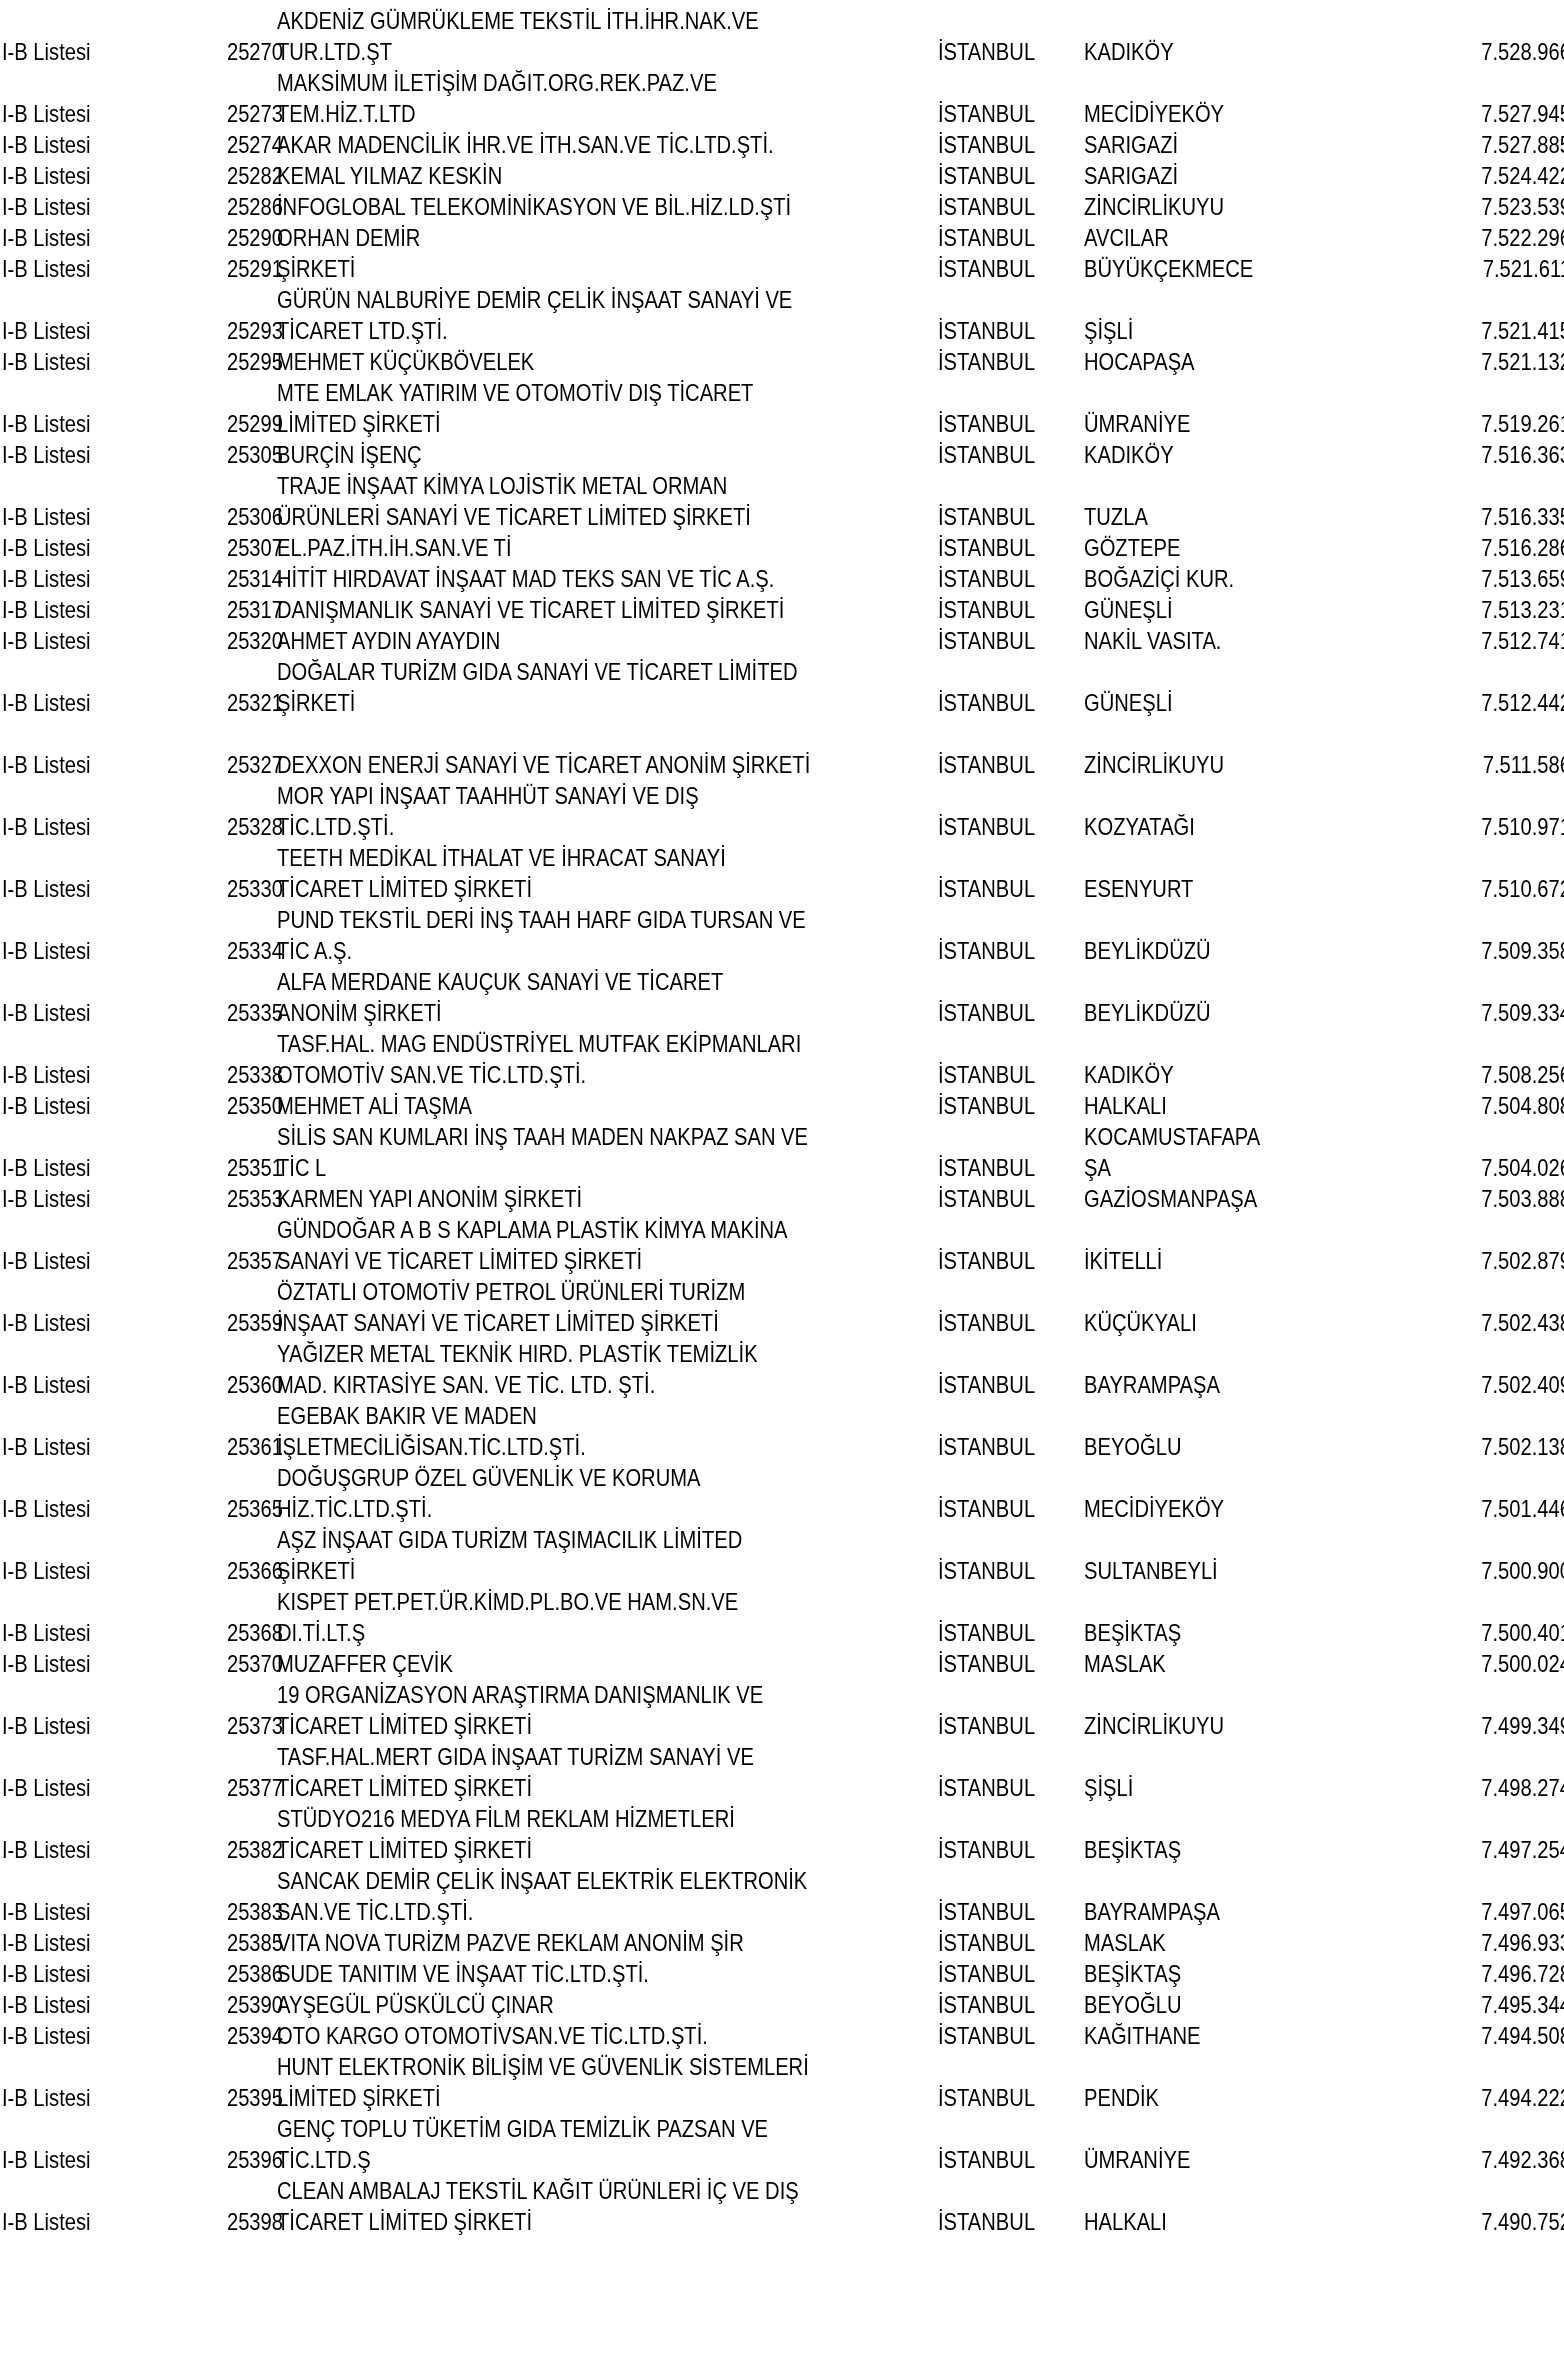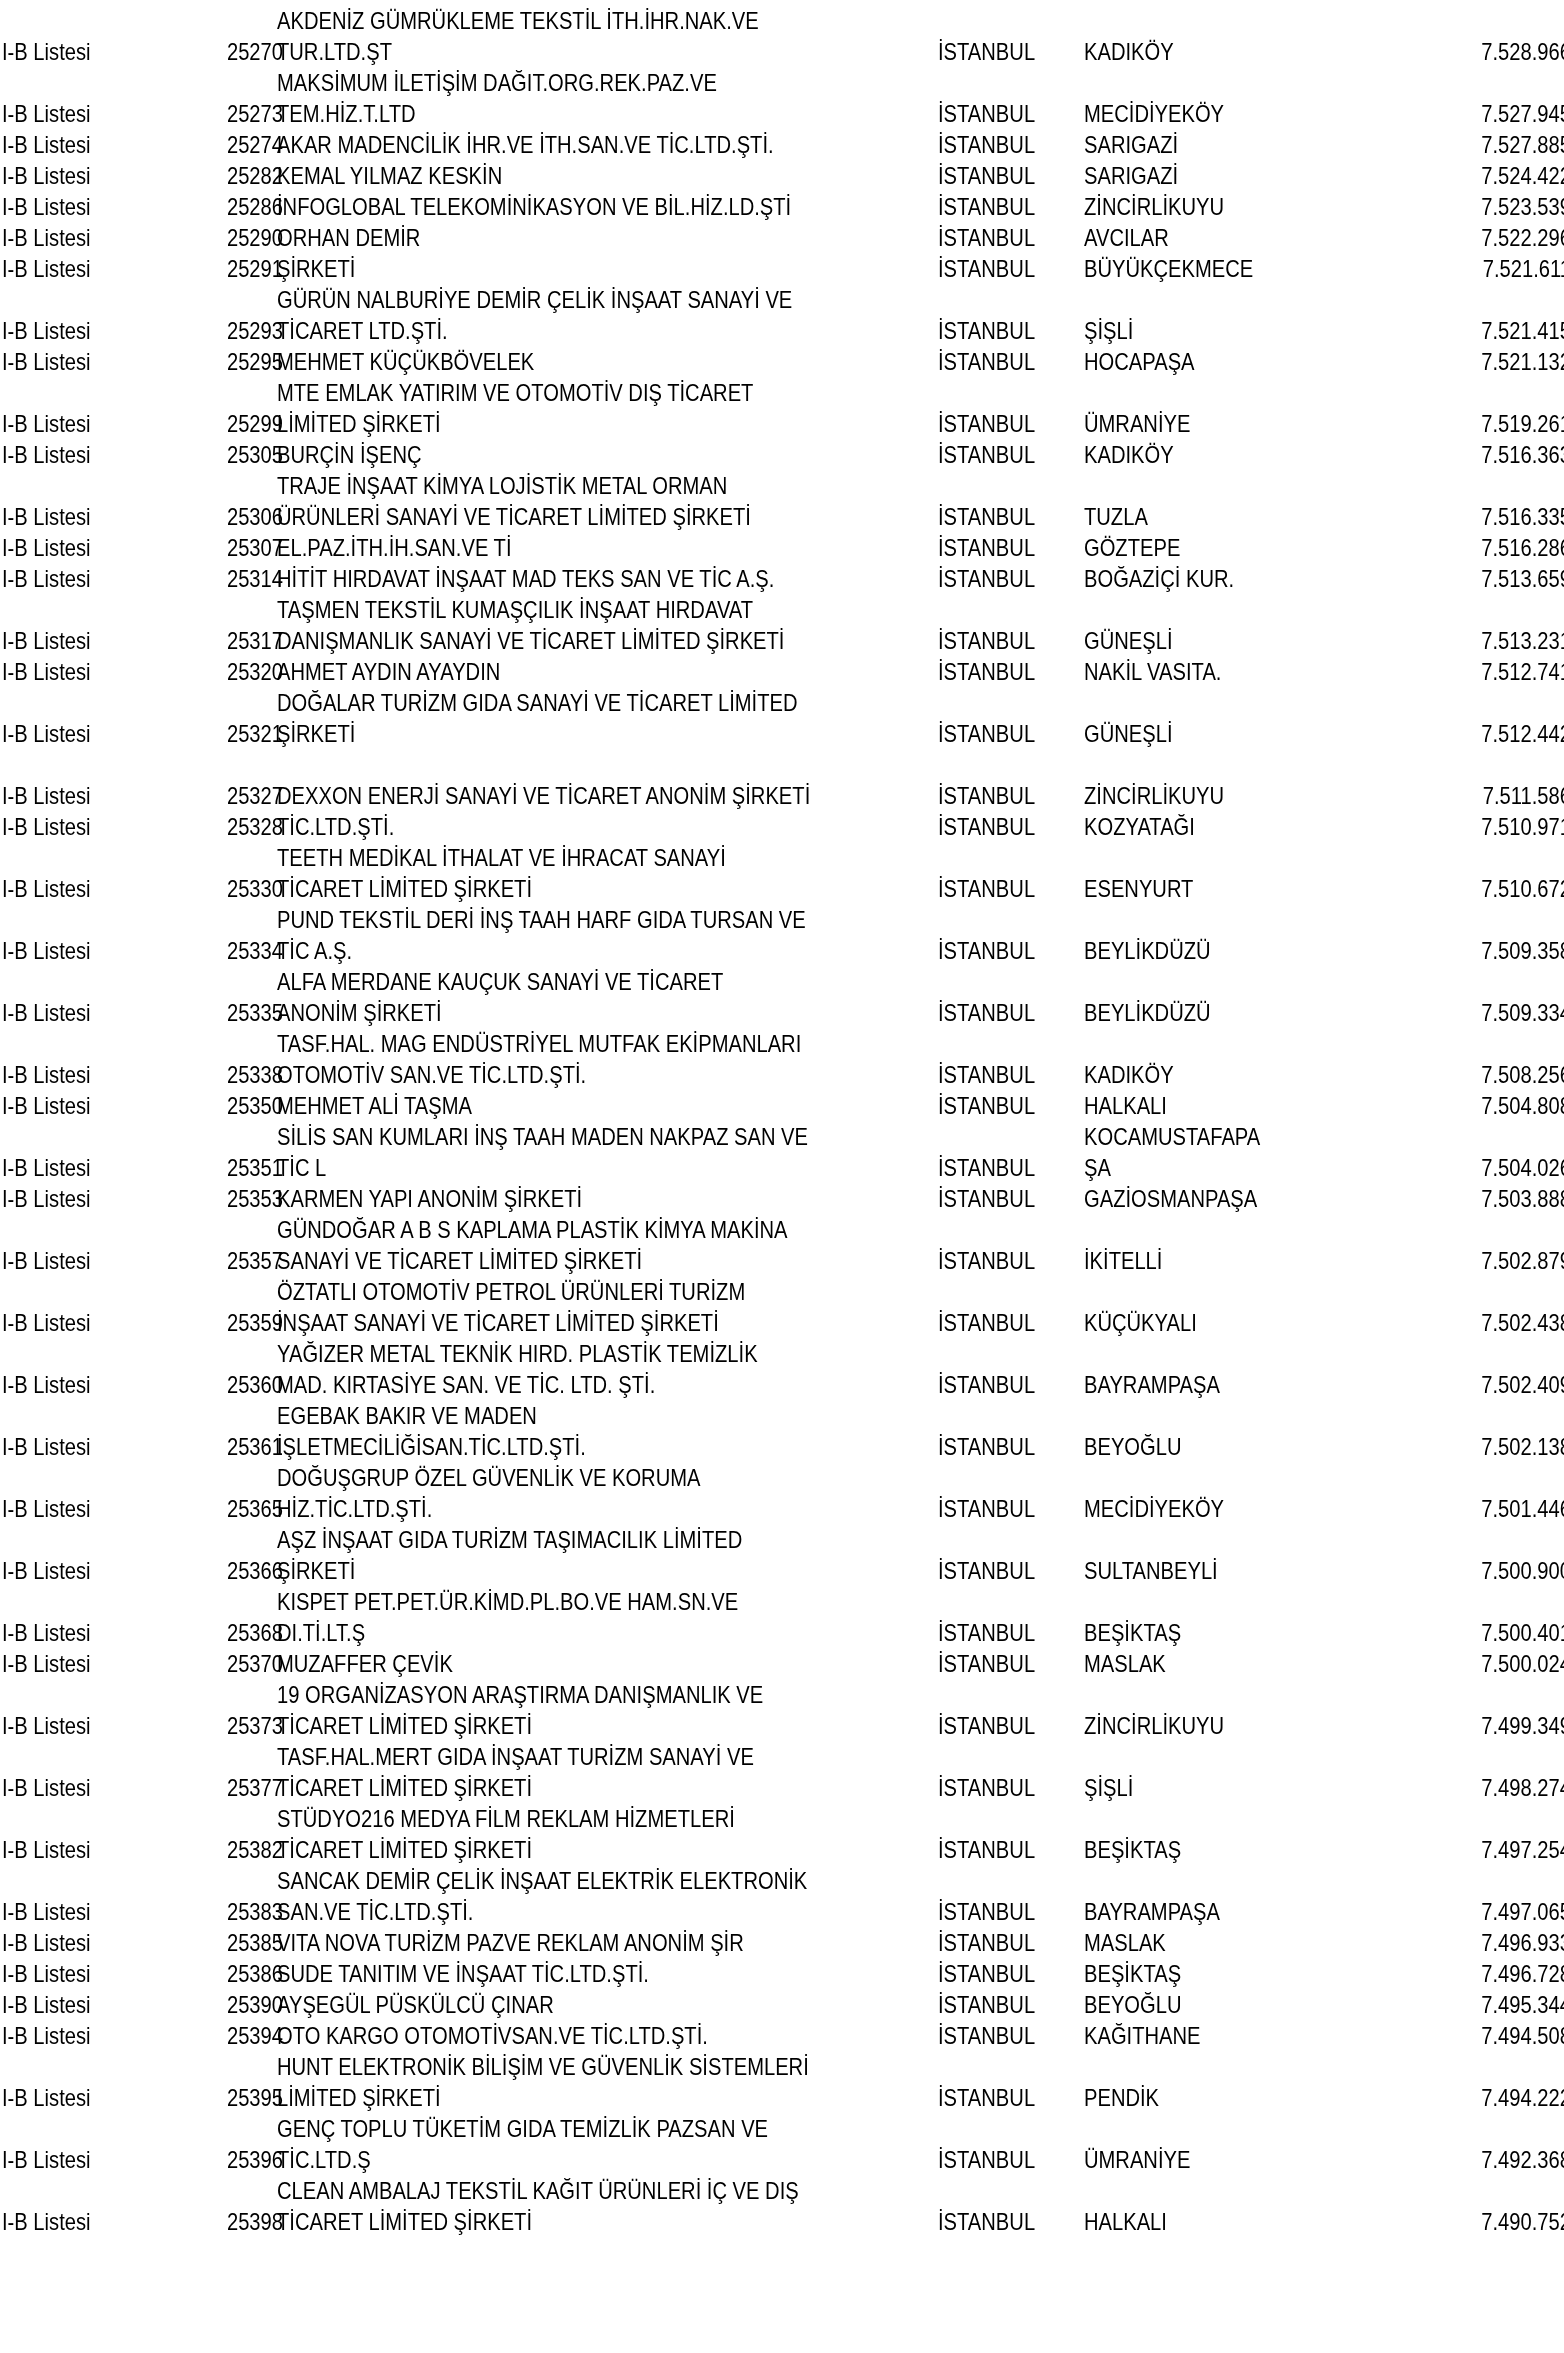--- a/index.html
+++ b/index.html
@@ -176,23 +176,20 @@
         <span class="c-list">I-B Listesi</span>
         <span class="c-code">25314</span>
         <span class="c-name">HİTİT HIRDAVAT İNŞAAT MAD TEKS SAN VE TİC A.Ş.</span>
         <span class="c-city">İSTANBUL</span>
         <span class="c-dist">BOĞAZİÇİ KUR.</span>
         <span class="c-amt">7.513.659,24</span>
       </div>
     </div>
     <div class="rec">
       <div class="line">
-        <span class="c-name">TAŞMEN TEKSTİL KUMAŞÇILIK İNŞAAT HIRDAVAT</span>
-      </div>
-      <div class="line">
         <span class="c-list">I-B Listesi</span>
         <span class="c-code">25317</span>
         <span class="c-name">DANIŞMANLIK SANAYİ VE TİCARET LİMİTED ŞİRKETİ</span>
         <span class="c-city">İSTANBUL</span>
         <span class="c-dist">GÜNEŞLİ</span>
         <span class="c-amt">7.513.231,42</span>
       </div>
     </div>
     <div class="rec">
       <div class="line">
@@ -224,20 +221,23 @@
       <div class="line">
         <span class="c-list">I-B Listesi</span>
         <span class="c-code">25327</span>
         <span class="c-name">DEXXON ENERJİ SANAYİ VE TİCARET ANONİM ŞİRKETİ</span>
         <span class="c-city">İSTANBUL</span>
         <span class="c-dist">ZİNCİRLİKUYU</span>
         <span class="c-amt">7.511.586,70</span>
       </div>
     </div>
     <div class="rec">
+      <div class="line">
+        <span class="c-name">MOR YAPI İNŞAAT TAAHHÜT SANAYİ VE DIŞ</span>
+      </div>
       <div class="line">
         <span class="c-list">I-B Listesi</span>
         <span class="c-code">25328</span>
         <span class="c-name">TİC.LTD.ŞTİ.</span>
         <span class="c-city">İSTANBUL</span>
         <span class="c-dist">KOZYATAĞI</span>
         <span class="c-amt">7.510.971,00</span>
       </div>
     </div>
     <div class="rec">

